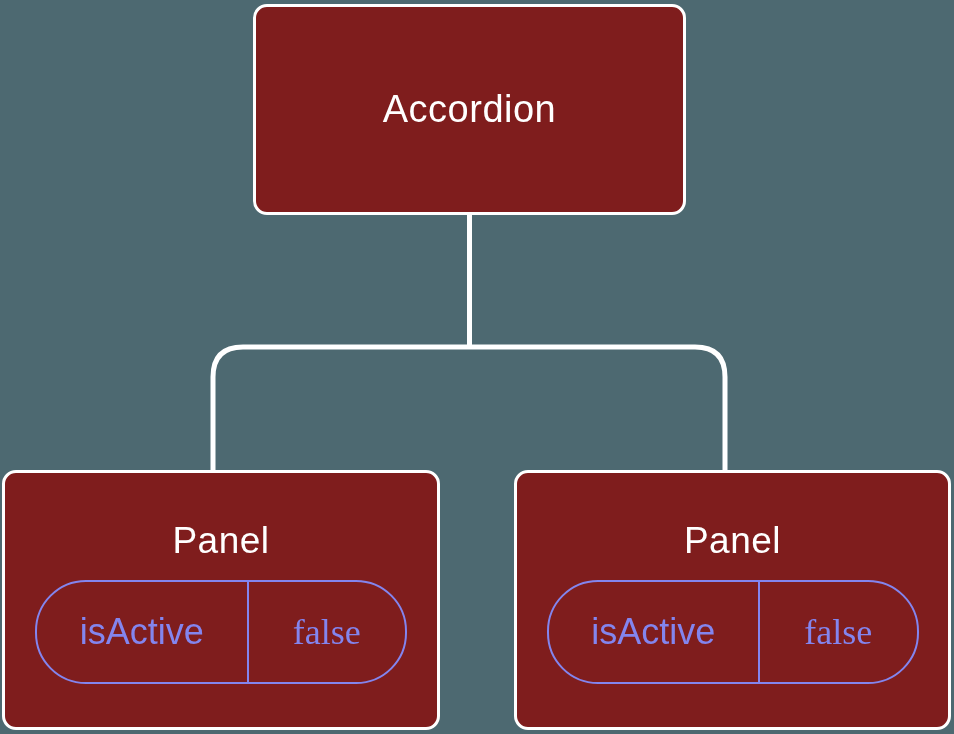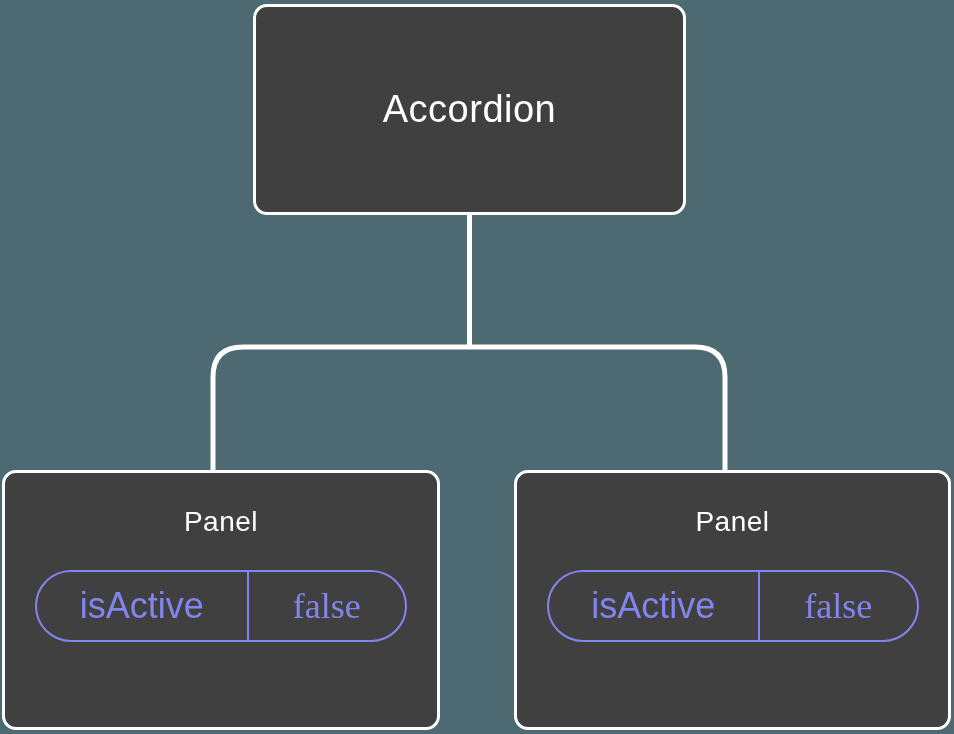--- a/index.html
+++ b/index.html
@@ -19,21 +19,21 @@
   .connector-svg {
     position: absolute;
     left: 0;
     top: 0;
     width: 954px;
     height: 734px;
     display: block;
   }
   .node {
     position: absolute;
-    background: #404040;
+    background: #7f1d1d;
     border: 3px solid #ffffff;
     border-radius: 14px;
     box-sizing: border-box;
     color: #ffffff;
   }
   .node-root {
     left: 253px;
     top: 4px;
     width: 433px;
     height: 211px;
@@ -51,31 +51,31 @@
     top: 470px;
     width: 438px;
     height: 260px;
     display: flex;
     flex-direction: column;
     align-items: center;
   }
   .node-panel.left  { left: 2px; }
   .node-panel.right { left: 514px; width: 437px; }
   .panel-title {
-    margin-top: 31px;
-    font-size: 28px;
+    margin-top: 44px;
+    font-size: 37px;
     font-weight: 500;
     letter-spacing: 0.5px;
     line-height: 1.3;
     color: #ffffff;
   }
   .state-pill {
-    margin-top: 30px;
+    margin-top: 15px;
     width: 372px;
-    height: 72px;
+    height: 104px;
     border: 2.5px solid #8385ee;
     border-radius: 51px;
     box-sizing: border-box;
     display: flex;
     align-items: stretch;
     color: #8385ee;
     font-size: 36px;
   }
   .state-name {
     flex: 0 0 57.5%;

